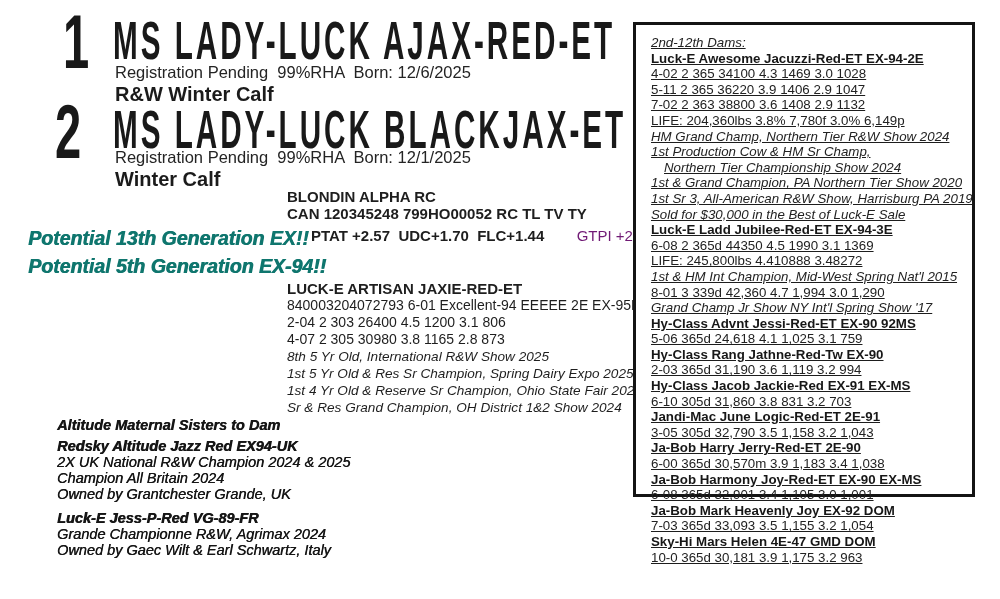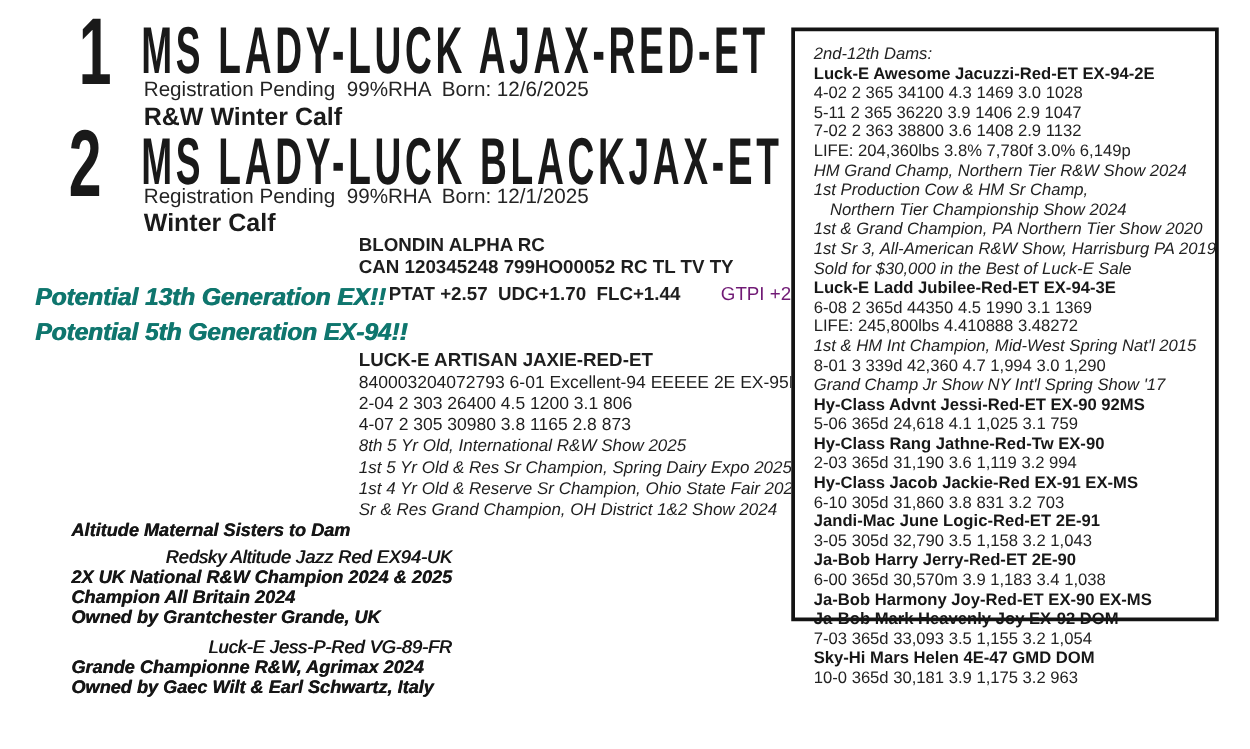--- a/index.html
+++ b/index.html
@@ -36,29 +36,30 @@
   .b { font-weight:700; }
   .i { font-style:italic; }
   .pre { white-space:pre;padding-left:24px; }
   .dim { color:#701a75; font-weight:400; }
   .proofline { margin-top:5px; }
   .shows-line, .show { font-size:13.6px; font-style:italic; }
 
   
   .sisters { font-size:14.5px; line-height:16px; font-style:italic; white-space:nowrap; color:#161616; }
   .sisters .head { font-weight:700; margin-bottom:5px; text-shadow:0.4px 0 0 currentColor; }
-  .sisters .sname { font-weight:400; text-shadow:0.6px 0 0 currentColor;text-align:right; }
+  .sisters .sname { font-weight:700; text-shadow:0.6px 0 0 currentColor; }
   .sisters .entry { margin-bottom:8px; }
-  .sisters .detail { text-shadow:0.35px 0 0 currentColor;font-weight:bold; }
+  .sisters .detail { text-shadow:0.35px 0 0 currentColor; }
 
   
   .dams-box {
     left:633px; top:22px; width:342px; height:475px;
     border:3px solid #141414; background:#ffffff;
     padding:10px 6px 0 15px;
+    text-decoration:underline;
   }
   .box-line { font-size:13.3px; line-height:15.6px; white-space:nowrap; color:#222222; }
   .box-heading { font-style:italic; }
   .box-line.bold { font-weight:700; color:#171717; }
   .box-line.italic { font-style:italic; }
   .box-line.indent { padding-left:13px; }
 </style>
 </head>
 <body>
 
@@ -154,20 +155,21 @@
         <div class="box-line regular">5-06 365d 24,618 4.1 1,025 3.1 759</div>
         <div class="box-line bold">Hy-Class Rang Jathne-Red-Tw EX-90</div>
         <div class="box-line regular">2-03 365d 31,190 3.6 1,119 3.2 994</div>
         <div class="box-line bold">Hy-Class Jacob Jackie-Red EX-91 EX-MS</div>
         <div class="box-line regular">6-10 305d 31,860 3.8 831 3.2 703</div>
         <div class="box-line bold">Jandi-Mac June Logic-Red-ET 2E-91</div>
         <div class="box-line regular">3-05 305d 32,790 3.5 1,158 3.2 1,043</div>
         <div class="box-line bold">Ja-Bob Harry Jerry-Red-ET 2E-90</div>
         <div class="box-line regular">6-00 365d 30,570m 3.9 1,183 3.4 1,038</div>
         <div class="box-line bold">Ja-Bob Harmony Joy-Red-ET EX-90 EX-MS</div>
+        <div class="box-line regular">6-08 365d 32,901 3.4 1,105 3.0 1,001</div>
         <div class="box-line bold">Ja-Bob Mark Heavenly Joy EX-92 DOM</div>
         <div class="box-line regular">7-03 365d 33,093 3.5 1,155 3.2 1,054</div>
         <div class="box-line bold">Sky-Hi Mars Helen 4E-47 GMD DOM</div>
         <div class="box-line regular">10-0 365d 30,181 3.9 1,175 3.2 963</div>
       </div>
   </aside>
 
 </main>
 
 </body></html>

